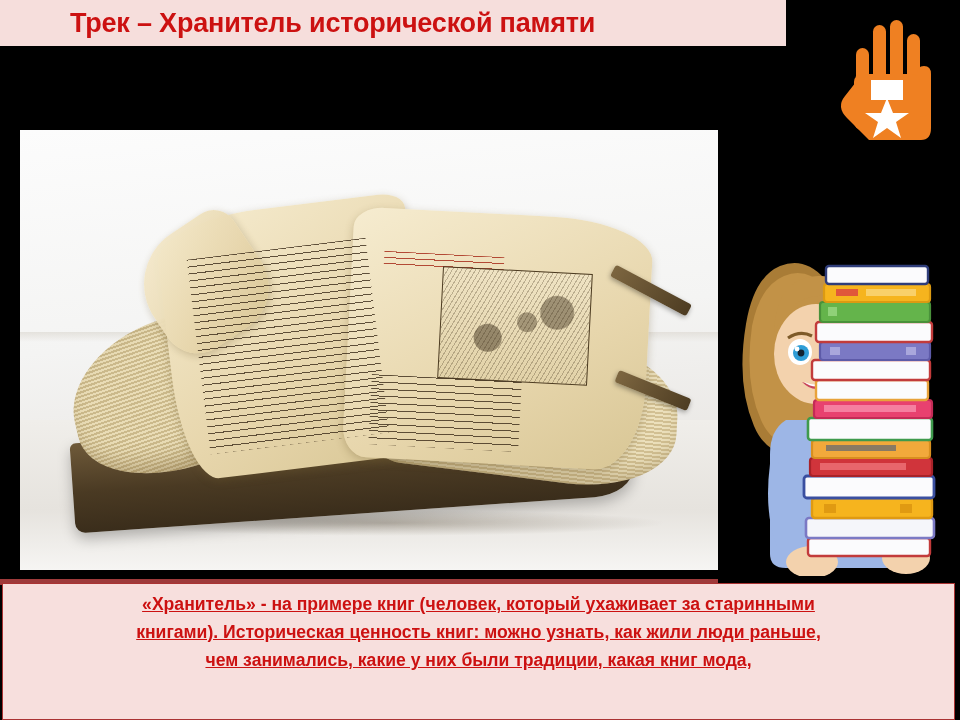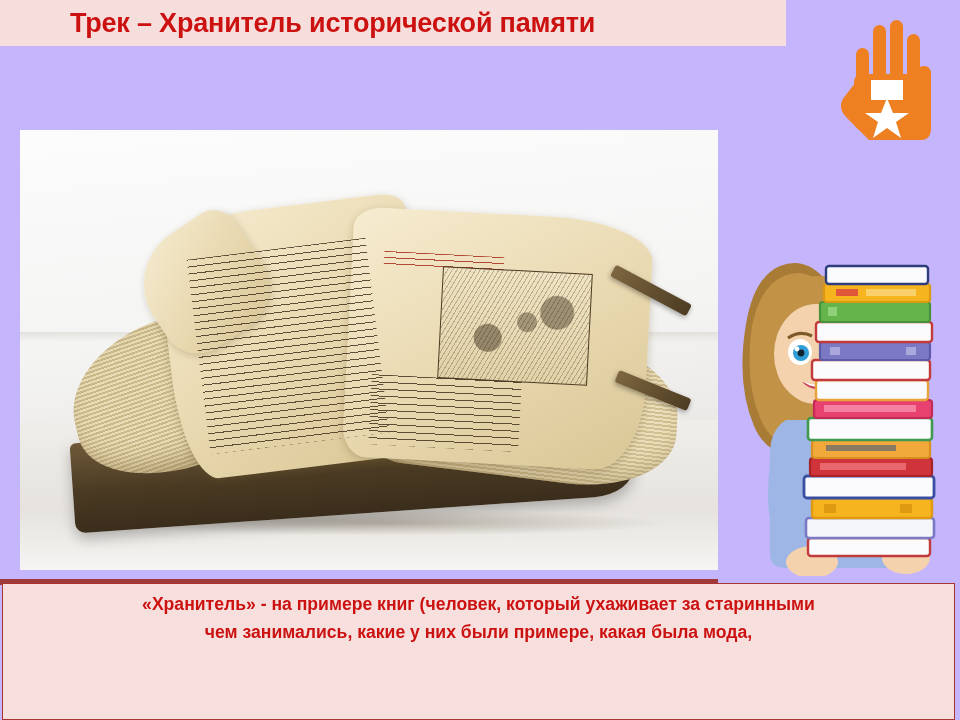--- a/index.html
+++ b/index.html
@@ -10,21 +10,21 @@
   body {
     width: 960px;
     height: 720px;
     overflow: hidden;
     font-family: "Liberation Sans", sans-serif;
     position: relative;
   }
   .slide {
     position: absolute;
     inset: 0;
-    background: #c4b5fd;
+    background: #000000;
   }
 
   
   .title-band {
     position: absolute;
     left: 0;
     top: 0;
     width: 786px;
     height: 46px;
     background: #f6dedc;
@@ -229,20 +229,21 @@
   }
   .caption-inner {
     position: absolute;
     left: 0; right: 0;
     top: 6px;
     text-align: center;
     color: #cc1111;
     font-size: 17.6px;
     font-weight: bold;
     line-height: 28px;
+    text-decoration: underline;
   }
   .caption-inner div { white-space: nowrap; }
 </style>
 </head>
 <body>
 
 <div class="slide">
 
   <div class="title-band"></div>
   <div class="title-text">Трек – Хранитель исторической памяти</div>
@@ -377,17 +378,18 @@
             <rect x="98" y="52" width="102" height="18" rx="3" fill="#fbfbfd" stroke="#2f3d7a" stroke-width="2.4"></rect>
           </g>
       </g>
     </svg>
   </div>
 
   <div class="caption-topbar"></div>
   <div class="caption">
     <div class="caption-inner">
       <div>«Хранитель» - на примере книг (человек, который ухаживает за старинными</div>
-      <div>чем занимались, какие у них были примере, какая была мода,</div>
+      <div>книгами). Историческая ценность книг: можно узнать, как жили люди раньше,</div>
+      <div>чем занимались, какие у них были традиции, какая книг мода,</div>
     </div>
   </div>
 
 </div>
 
 </body></html>

